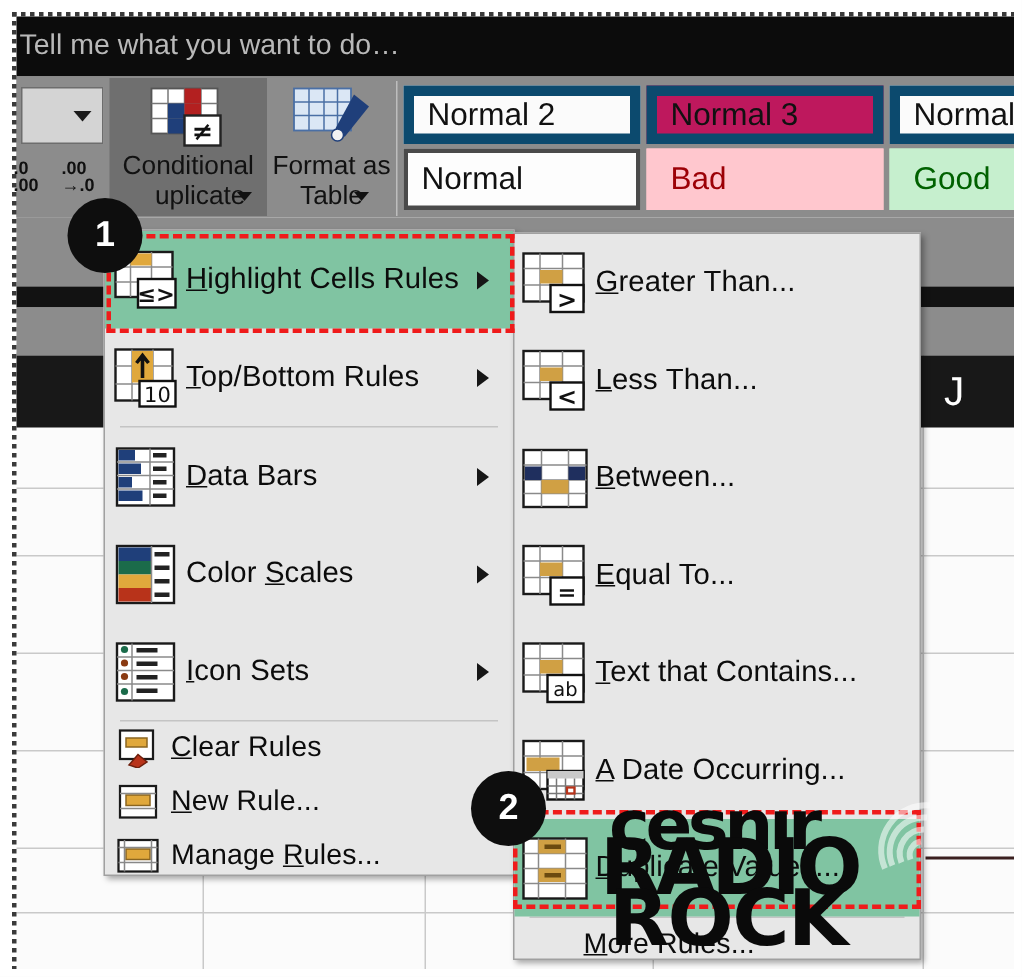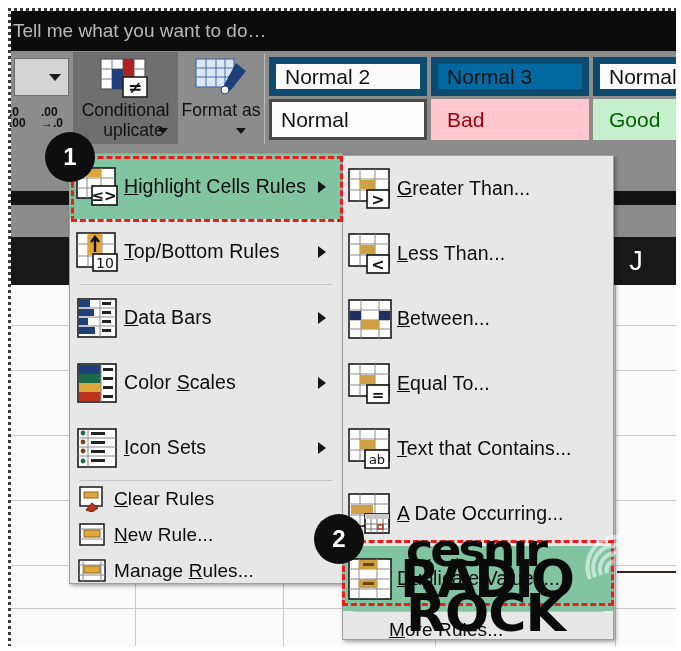--- a/index.html
+++ b/index.html
@@ -172,30 +172,31 @@
         <rect x="2" y="2" width="38" height="28" fill="#dbe7f5" stroke="#4a6fa5" stroke-width="1.2"></rect>
         <line x1="2" y1="11" x2="40" y2="11" stroke="#4a6fa5" stroke-width="1"></line>
         <line x1="2" y1="20" x2="40" y2="20" stroke="#4a6fa5" stroke-width="1"></line>
         <line x1="12" y1="2" x2="12" y2="30" stroke="#4a6fa5" stroke-width="1"></line>
         <line x1="22" y1="2" x2="22" y2="30" stroke="#4a6fa5" stroke-width="1"></line>
         <line x1="31" y1="2" x2="31" y2="30" stroke="#4a6fa5" stroke-width="1"></line>
         <path d="M42 6 L52 14 L36 34 L28 36 L30 28 Z" fill="#1f3f7a"></path>
         <circle cx="31" cy="33" r="4" fill="#f2f2f2" stroke="#1f3f7a" stroke-width="1"></circle>
       </svg>
       <div class="ribbon-label" style="top:48px">Format as</div>
+      <div class="ribbon-label" style="top:68px;padding-right:12px">Table</div>
       <div style="position:absolute;left:58px;top:76px;width:0;height:0;
                   border-left:5px solid transparent;border-right:5px solid transparent;
                   border-top:6px solid #111"></div>
     </div>
 
     <div id="gallery">
       <div class="style-cell" style="left:4px;top:3px;width:158px;height:39px;background:#fbfbfb">
         <span>Normal 2</span>
       </div>
-      <div class="style-cell" style="left:166px;top:3px;width:158px;height:39px;background:#0369a1">
+      <div class="style-cell" style="left:166px;top:3px;width:158px;height:39px;background:#be185d">
         <span>Normal 3</span>
       </div>
       <div class="style-cell" style="left:328px;top:3px;width:158px;height:39px;background:#fbfbfb">
         <span>Normal 3 3</span>
       </div>
       <div class="style-cell" style="left:4px;top:45px;width:158px;height:41px;background:#fdfdfd;border:3px solid #4a4a4a">
         <span>Normal</span>
       </div>
       <div class="style-cell" style="left:166px;top:45px;width:158px;height:41px;background:#ffc7ce;color:#9c0006;border-color:#ffc7ce">
         <span>Bad</span>

